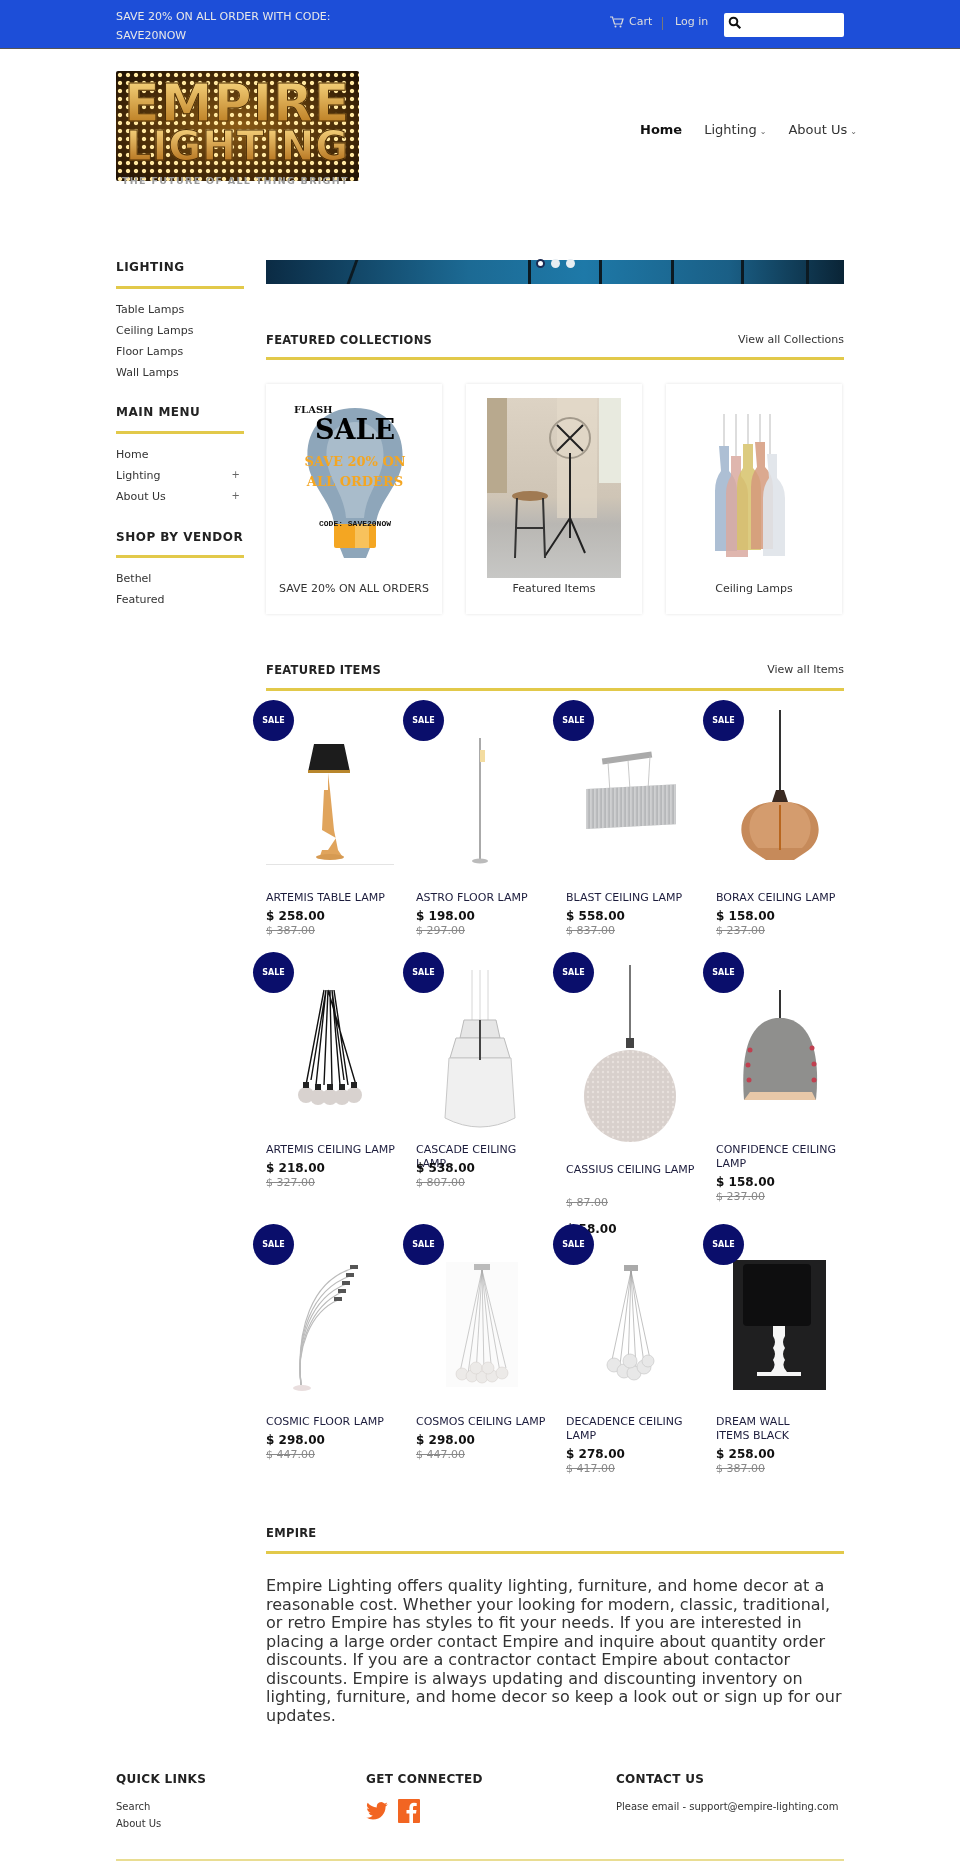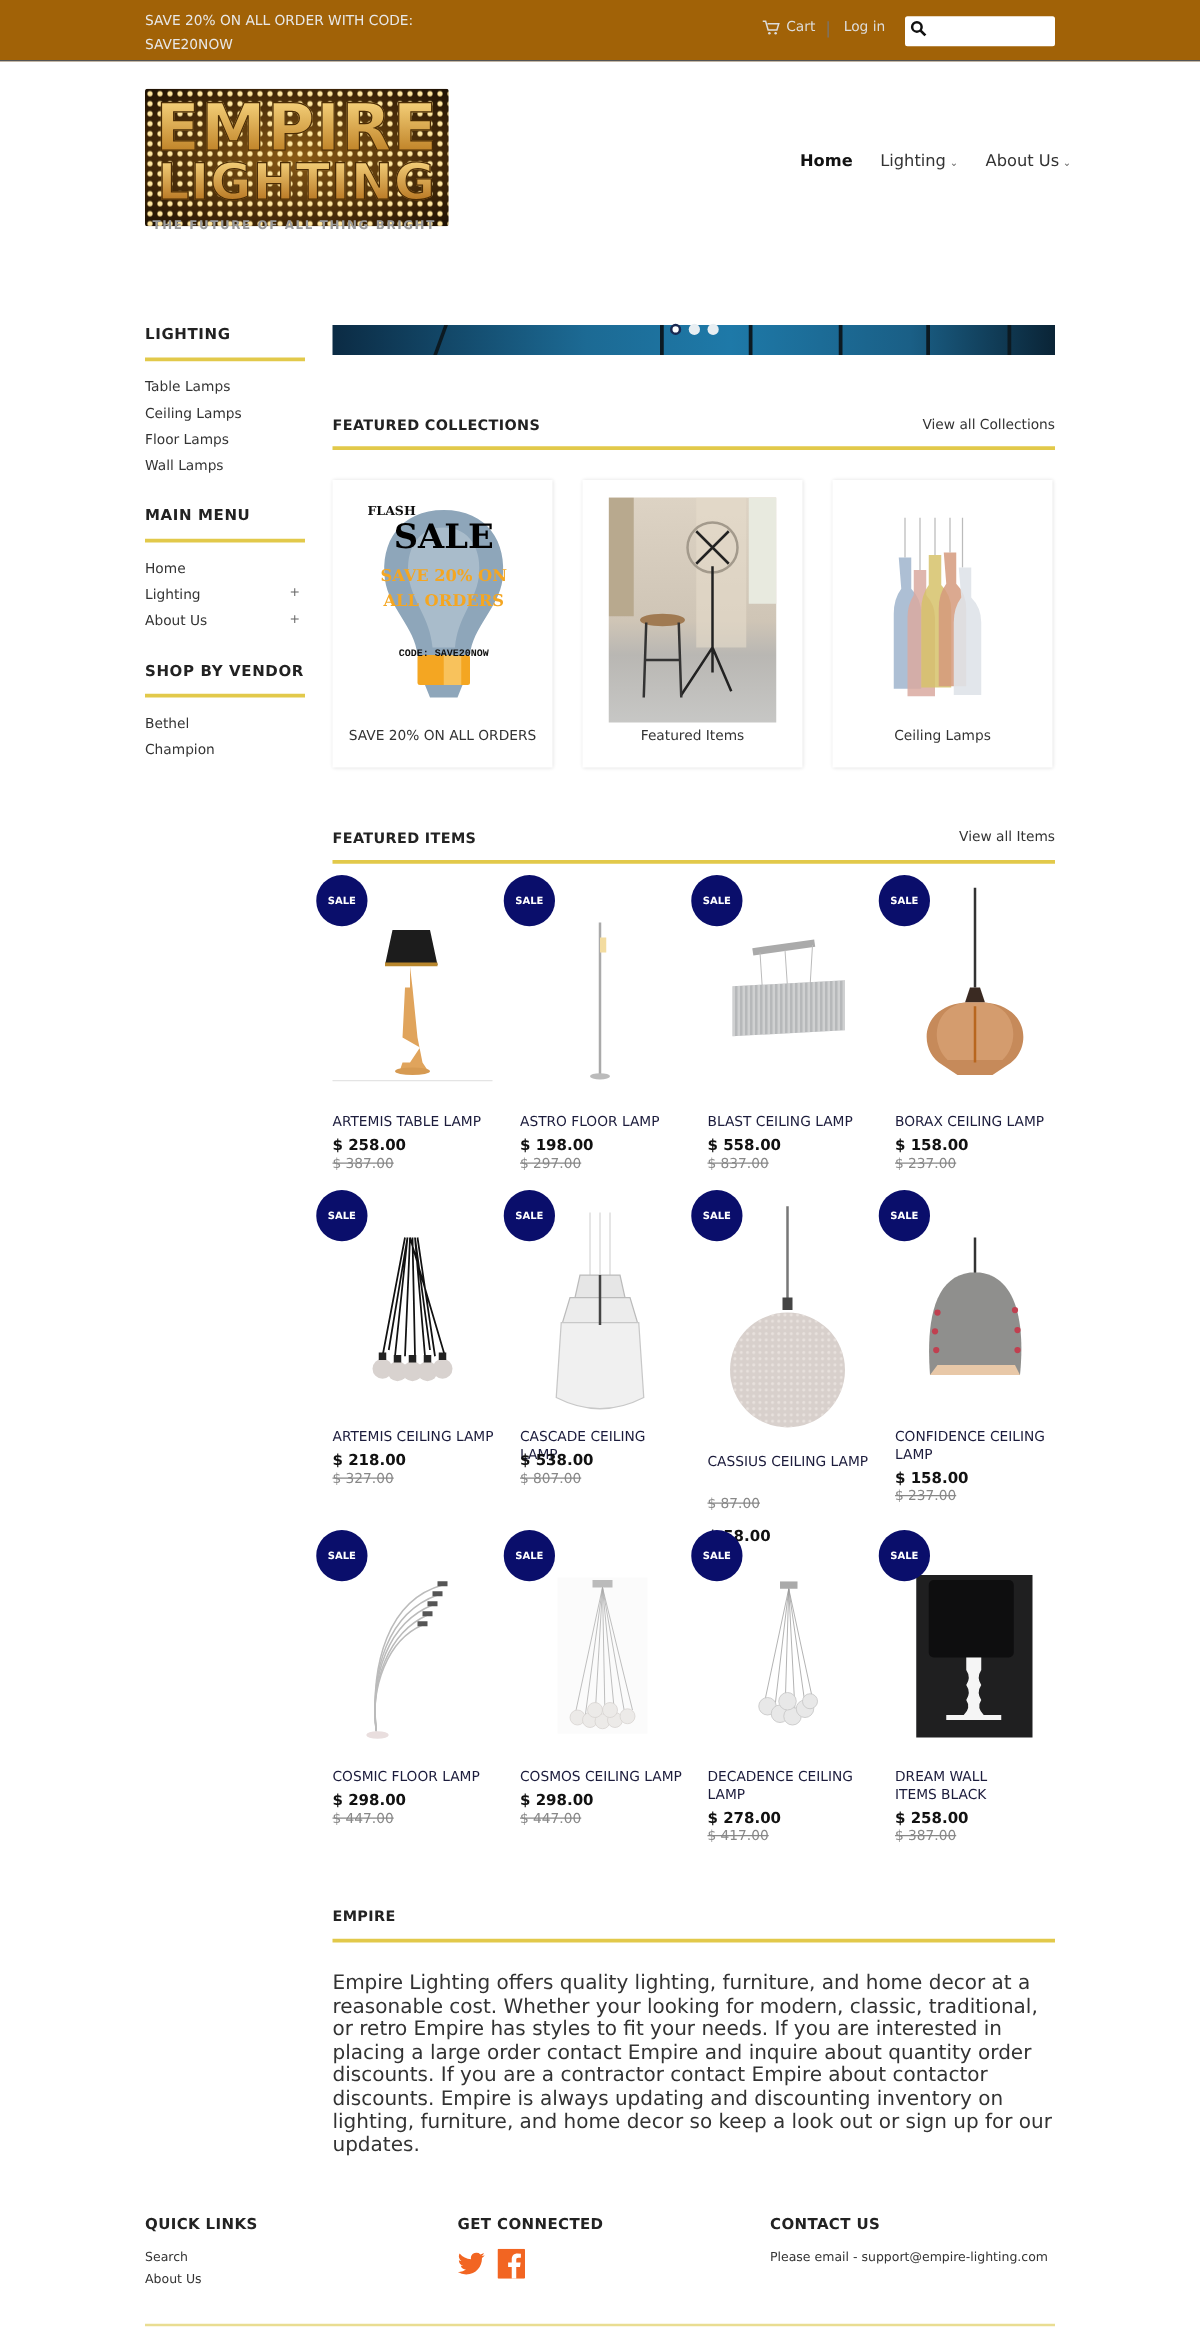--- a/index.html
+++ b/index.html
@@ -1,21 +1,21 @@
 <!DOCTYPE html>
 <html><head>
 <meta charset="utf-8">
 <style>
   * { box-sizing: border-box; margin: 0; padding: 0; }
   html, body { width: 960px; background: #fff; }
   body { font-family: "DejaVu Sans", sans-serif; color: #333; position: relative; height: 1875px; overflow: hidden; }
   a { color: inherit; text-decoration: none; }
 
   
-  .topbar { position: absolute; left: 0; top: 0; width: 960px; height: 49px; background: #a16207; border-bottom: 1px solid #555; }
+  .topbar { position: absolute; left: 0; top: 0; width: 960px; height: 49px; background: #1d4ed8; border-bottom: 1px solid #555; }
   .promo { position: absolute; left: 116px; top: 7px; width: 230px; color: #e8e8e8; font-size: 11px; line-height: 19px; }
   .cart { position: absolute; left: 610px; top: 15px; color: #ddd; font-size: 11px; display: flex; align-items: center; gap: 5px; }
   .sep { position: absolute; left: 662px; top: 17px; width: 1px; height: 13px; background: #777; }
   .login { position: absolute; left: 675px; top: 15px; color: #ddd; font-size: 11px; }
   .search { position: absolute; left: 724px; top: 13px; width: 120px; height: 24px; background: #fff; border-radius: 2px; border: none; }
   .search-icon { position: absolute; left: 4px; top: 3px; width: 14px; height: 14px; }
   .search input { position: absolute; left: 20px; top: 2px; width: 96px; height: 20px; border: none; outline: none; font-size: 11px; background: transparent; }
 
   
   .logo { position: absolute; left: 116px; top: 71px; width: 243px; height: 118px; }
@@ -116,21 +116,21 @@
 
   <div class="side-h" style="top:405px">MAIN MENU</div>
   <div class="gold" style="left:116px;top:431px;width:128px"></div>
   <a class="side-link" style="top:448px">Home</a>
   <div class="side-link" style="top:469px"><span>Lighting</span><span class="plus">+</span></div>
   <div class="side-link" style="top:490px"><span>About Us</span><span class="plus">+</span></div>
 
   <div class="side-h" style="top:530px">SHOP BY VENDOR</div>
   <div class="gold" style="left:116px;top:555px;width:128px"></div>
   <a class="side-link" style="top:572px">Bethel</a>
-  <a class="side-link" style="top:593px">Champion</a>
+  <a class="side-link" style="top:593px">Featured</a>
 </aside>
 
 <div class="slider">
   <div class="bar" style="left:85px;transform:skewX(-20deg)"></div>
   <div class="bar" style="left:262px"></div>
   <div class="bar" style="left:333px"></div>
   <div class="bar" style="left:405px"></div>
   <div class="bar" style="left:475px"></div>
   <div class="bar" style="left:540px"></div>
 </div>

